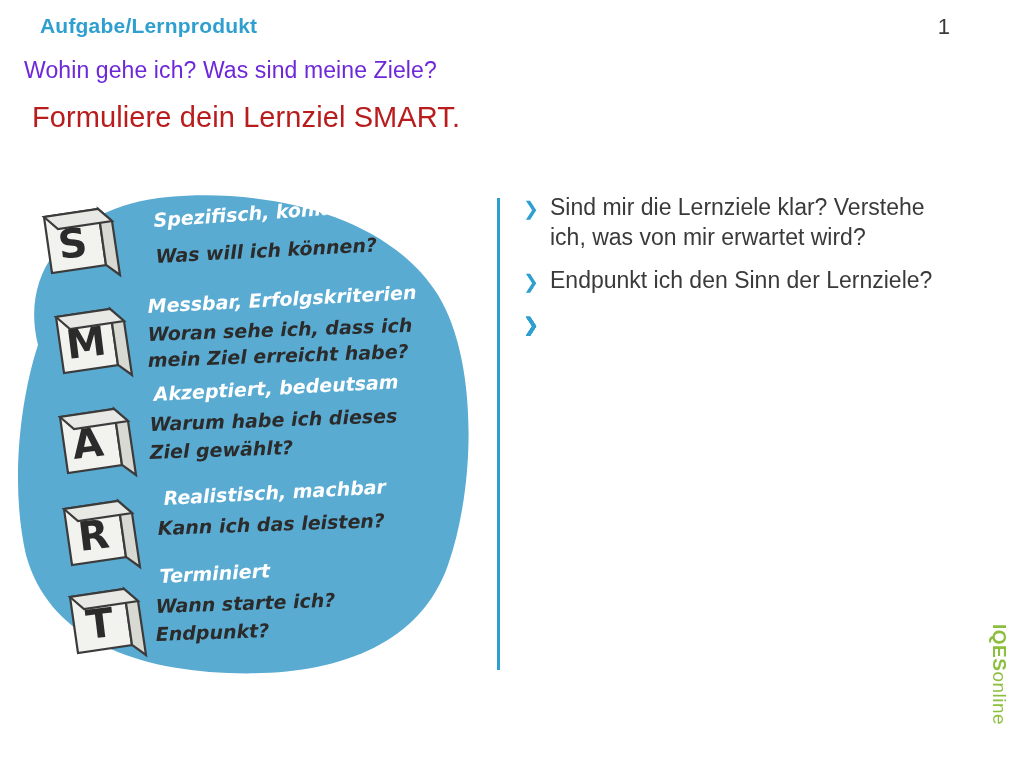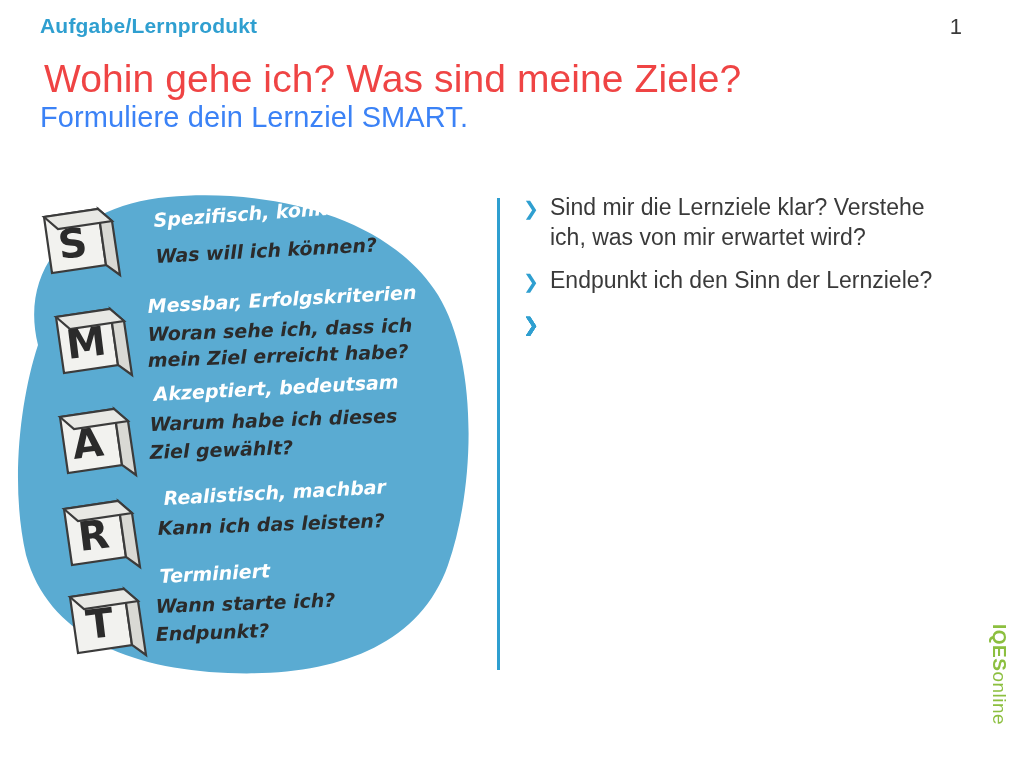--- a/index.html
+++ b/index.html
@@ -13,21 +13,21 @@
     font-family: "Liberation Sans", sans-serif;
     overflow: hidden;
     position: relative;
   }
 
   
   .header {
     position: absolute;
     left: 40px;
     top: 14px;
-    right: 40px;
+    right: 52px;
     height: 30px;
   }
   .header-label {
     position: absolute;
     left: 0;
     top: 0;
     font-size: 21px;
     color: #2f9fd0;
     font-weight: bold;
     letter-spacing: 0.2px;
@@ -36,32 +36,32 @@
     position: absolute;
     right: 18px;
     top: 0;
     font-size: 22px;
     color: #3a3a3a;
   }
 
   
   .title-main {
     position: absolute;
-    left: 44px;
+    left: 24px;
     top: 57px;
-    font-size: 39px;
-    color: #ef4444;
+    font-size: 23px;
+    color: #6d28d9;
     letter-spacing: 0.1px;
   }
   .title-sub {
     position: absolute;
-    left: 40px;
+    left: 32px;
     top: 101px;
     font-size: 29px;
-    color: #3b82f6;
+    color: #b91c1c;
     letter-spacing: 0.1px;
   }
 
   
   .graphic {
     position: absolute;
     left: 8px;
     top: 185px;
     width: 480px;
     height: 500px;

